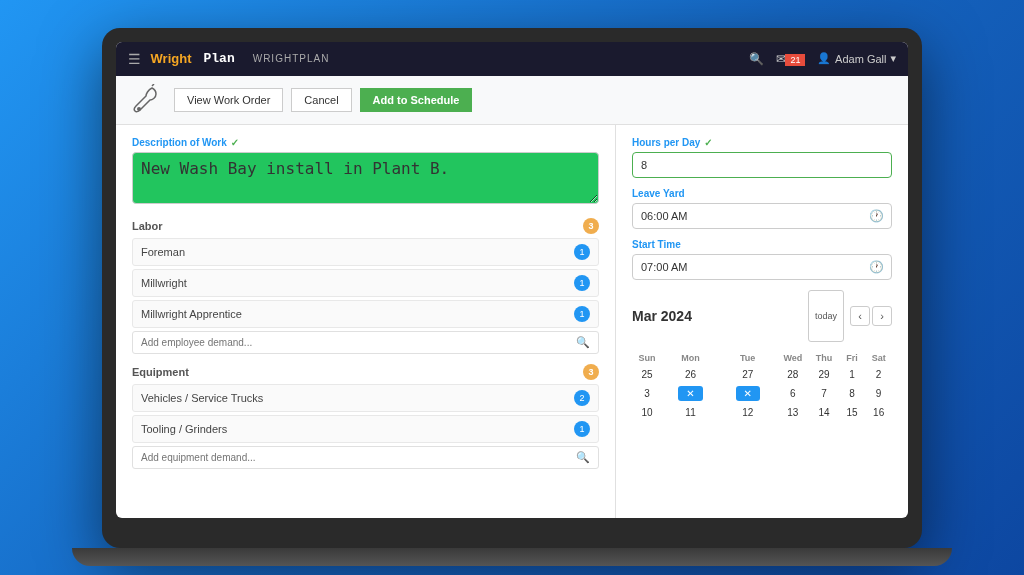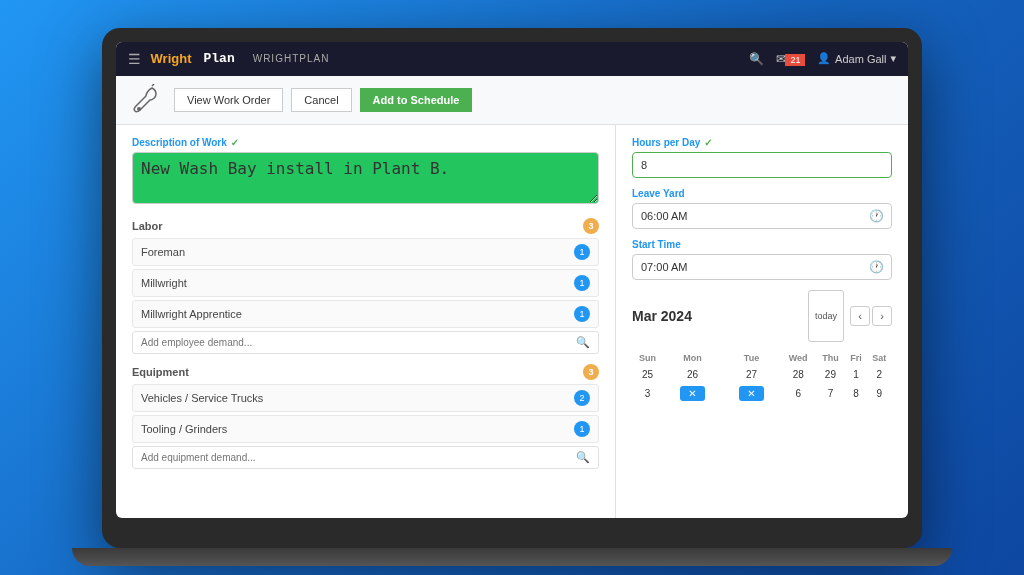--- a/index.html
+++ b/index.html
@@ -525,20 +525,29 @@
                 </tr>
                 <tr>
                   <td>3</td>
                   <td><button class="cal-x-btn">✕</button></td>
                   <td><button class="cal-x-btn">✕</button></td>
                   <td>6</td>
                   <td>7</td>
                   <td>8</td>
                   <td>9</td>
                 </tr>
+                <tr>
+                  <td>10</td>
+                  <td>11</td>
+                  <td>12</td>
+                  <td>13</td>
+                  <td>14</td>
+                  <td>15</td>
+                  <td>16</td>
+                </tr>
               </tbody>
           </table>
         </div>
       </div>
 
     </div>
   </div>
   <div class="laptop-base"></div>
 </div>
 

